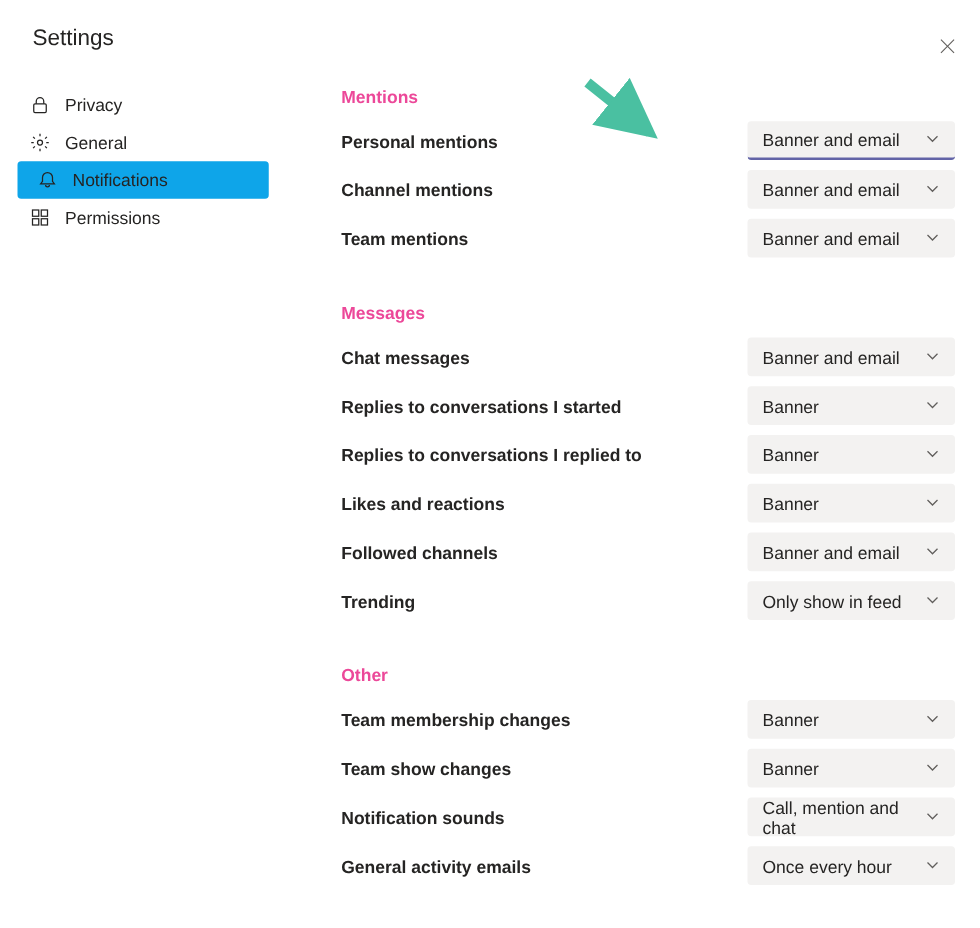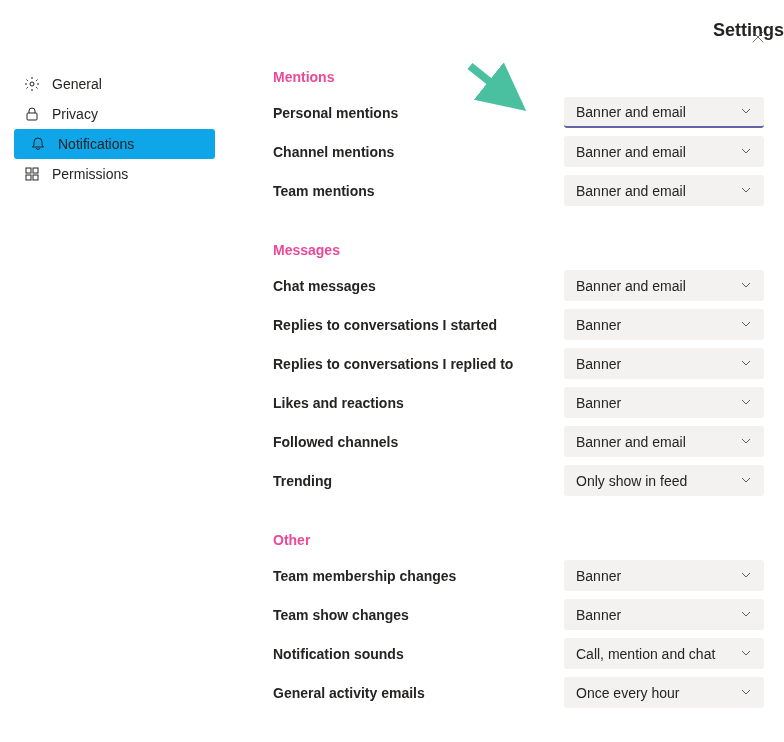--- a/index.html
+++ b/index.html
@@ -14,23 +14,22 @@
       width: 784px;
       height: 742px;
       overflow: hidden;
       position: relative;
     }
     .header {
       padding: 20px 0 0 26px;
     }
     .header h1 {
       font-size: 18px;
-      font-weight: 700;
-      color: #252423;
-      text-align: right;
+      font-weight: 400;
+      color: #252423;
     }
     .close-btn {
       position: absolute;
       top: 30px;
       right: 18px;
       width: 16px;
       height: 16px;
       cursor: pointer;
       background: none;
       border: none;
@@ -88,21 +87,21 @@
       justify-content: space-between;
       margin-bottom: 8px;
       min-height: 31px;
     }
     .row-label {
       font-size: 14px;
       color: #252423;
       font-weight: bold;
     }
     .select {
-      width: 200px;
+      width: 166px;
       height: 31px;
       background: #f3f2f1;
       border: none;
       border-radius: 3px;
       padding: 0 12px;
       display: flex;
       align-items: center;
       justify-content: space-between;
       font-size: 14px;
       color: #252423;
@@ -136,34 +135,34 @@
     <line x1="2" y1="2" x2="14" y2="14"></line>
     <line x1="14" y1="2" x2="2" y2="14"></line>
   </svg>
 </button>
 
 <div class="container">
   <div class="sidebar">
     <div class="sidebar-item">
       <span class="icon">
         <svg viewBox="0 0 16 16" fill="none" stroke="currentColor" stroke-width="1">
+            <rect x="3" y="7" width="10" height="7" rx="1"></rect>
+            <path d="M5 7V5a3 3 0 016 0v2"></path>
+          </svg>
+      </span>
+      <span>Privacy</span>
+    </div>
+    <div class="sidebar-item">
+      <span class="icon">
+        <svg viewBox="0 0 16 16" fill="none" stroke="currentColor" stroke-width="1">
             <circle cx="8" cy="8" r="2"></circle>
             <path d="M8 1v2M8 13v2M2.5 3.5l1.4 1.4M12.1 11.1l1.4 1.4M1 8h2M13 8h2M2.5 12.5l1.4-1.4M12.1 4.9l1.4-1.4"></path>
           </svg>
       </span>
       <span>General</span>
-    </div>
-    <div class="sidebar-item">
-      <span class="icon">
-        <svg viewBox="0 0 16 16" fill="none" stroke="currentColor" stroke-width="1">
-            <rect x="3" y="7" width="10" height="7" rx="1"></rect>
-            <path d="M5 7V5a3 3 0 016 0v2"></path>
-          </svg>
-      </span>
-      <span>Privacy</span>
     </div>
     <div class="sidebar-item active">
       <span class="icon">
         <svg viewBox="0 0 16 16" fill="none" stroke="currentColor" stroke-width="1">
             <path d="M8 2a4 4 0 014 4v3l1.5 2H2.5L4 9V6a4 4 0 014-4zM6.5 12a1.5 1.5 0 003 0"></path>
           </svg>
       </span>
       <span>Notifications</span>
     </div>
     <div class="sidebar-item">

